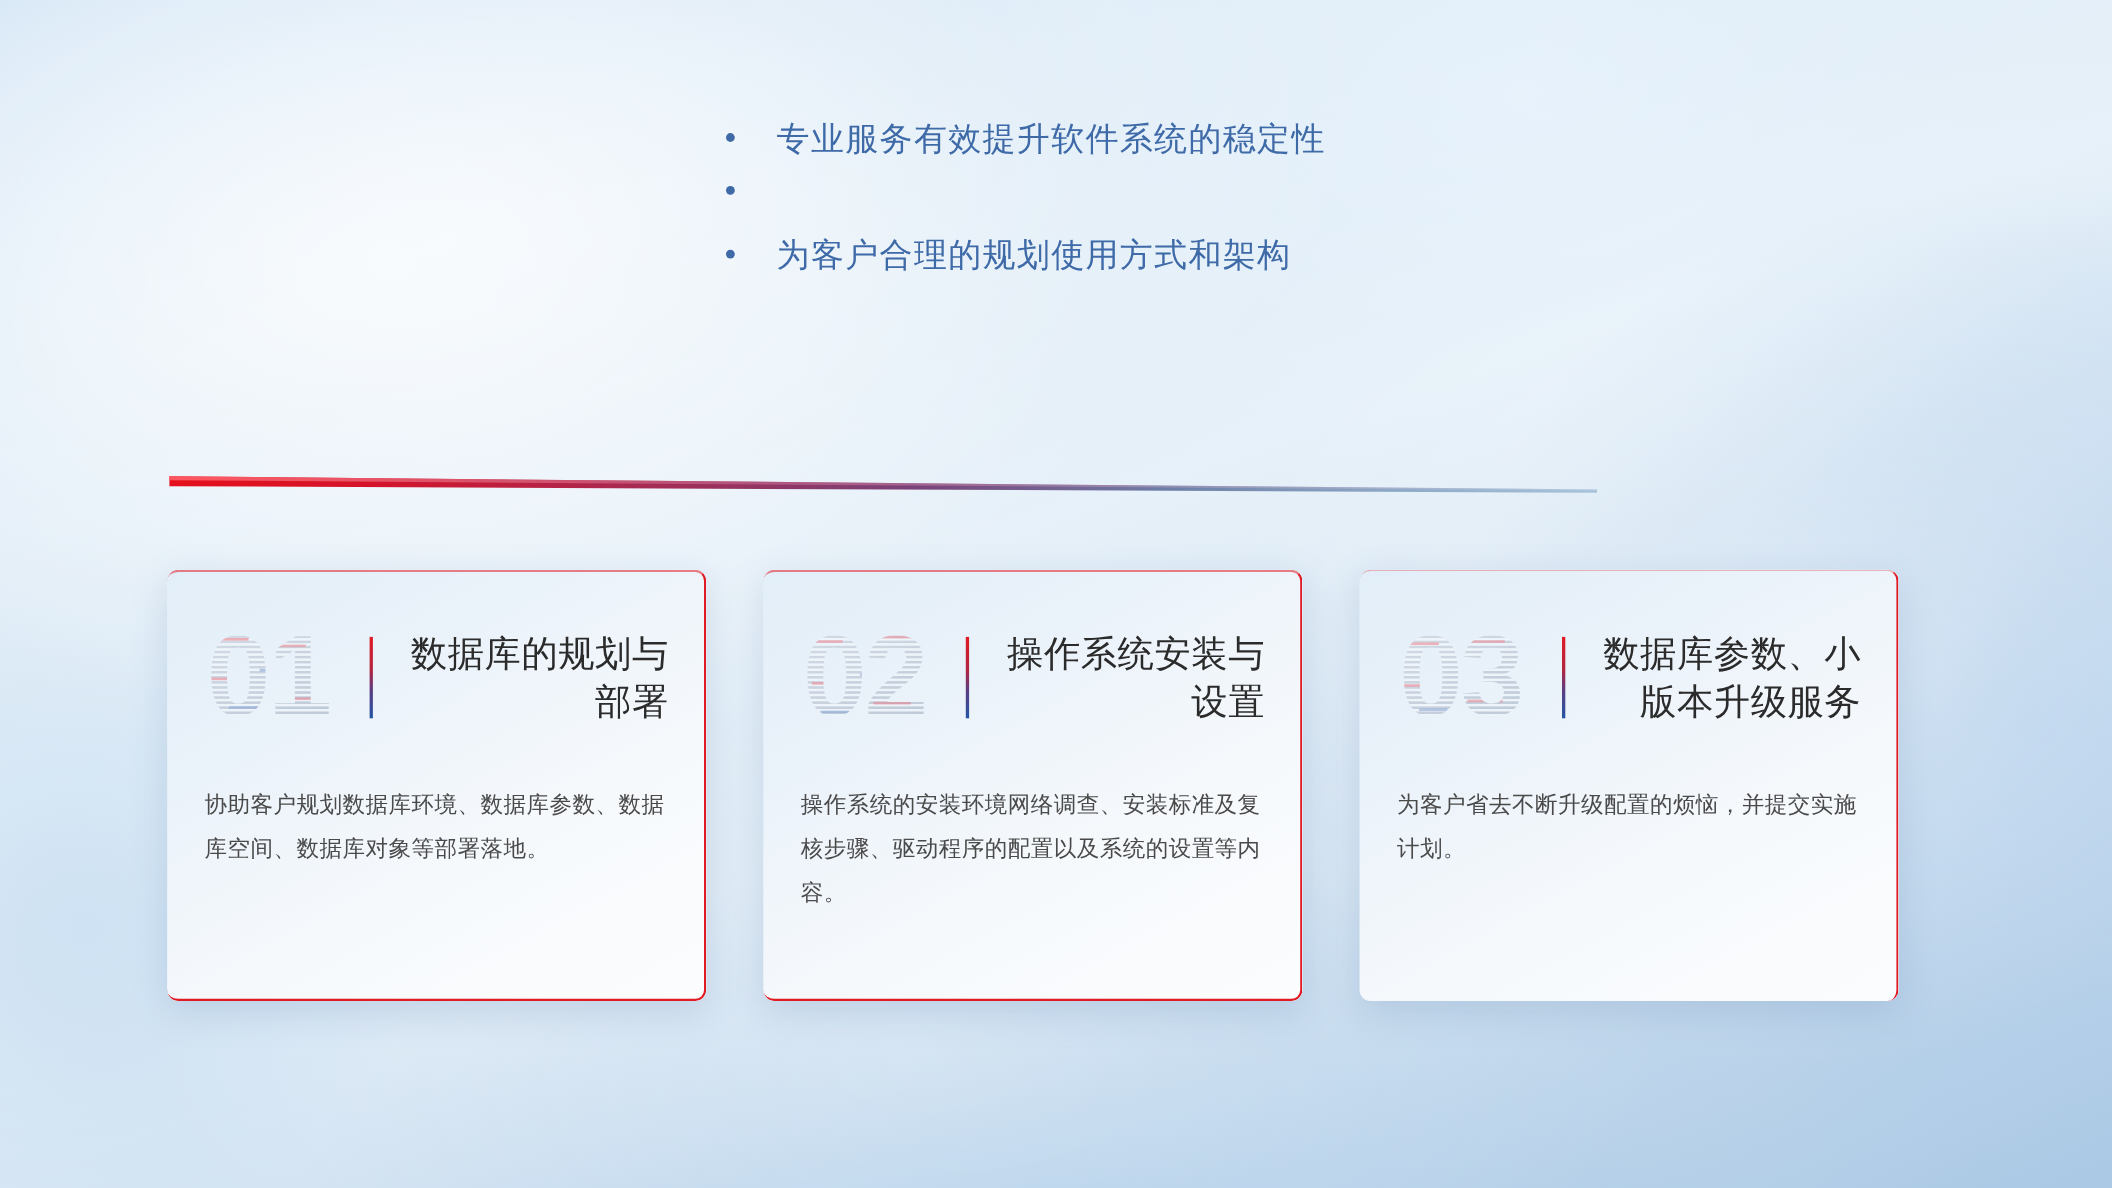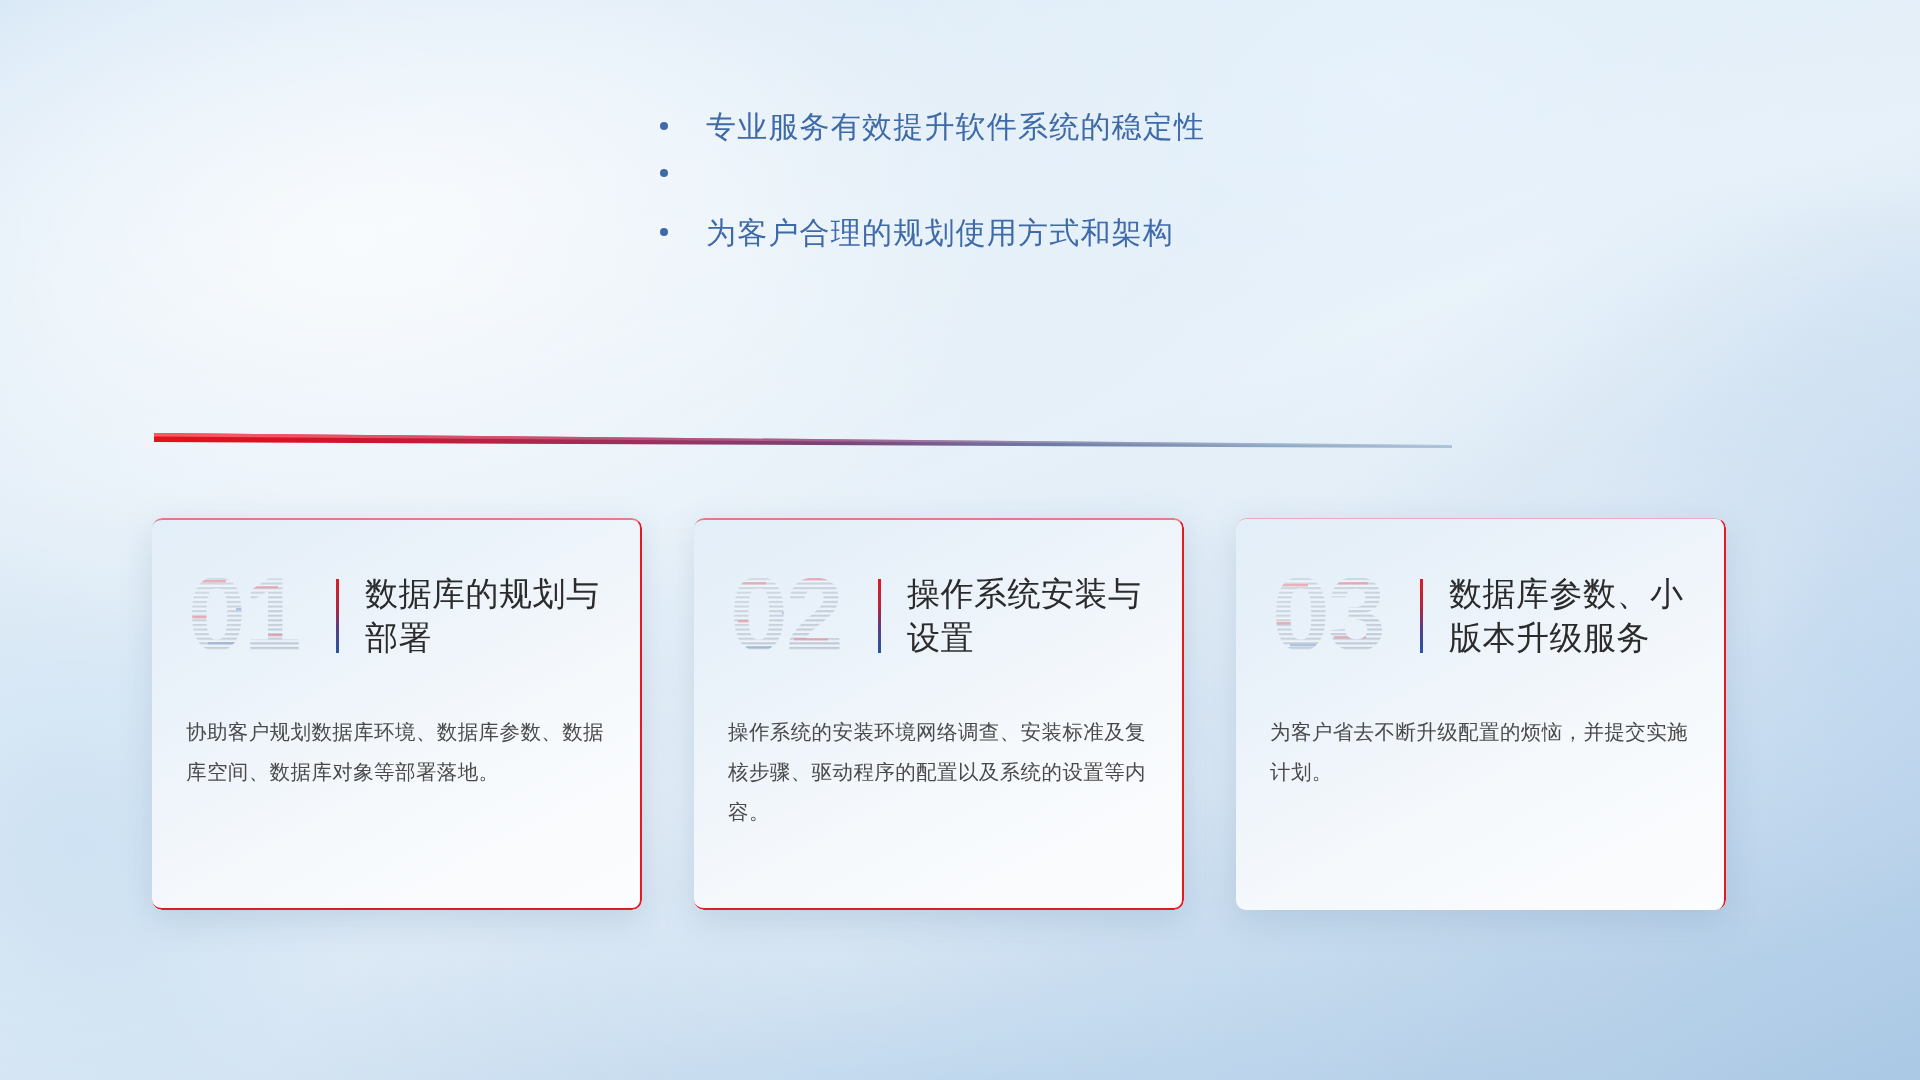--- a/index.html
+++ b/index.html
@@ -158,20 +158,21 @@
     flex: 0 0 auto;
     margin: 0 26px 0 10px;
     background: linear-gradient(to bottom, #e01b24 0%, #b3243f 40%, #5a3d82 66%, #2456a6 100%);
   }
   .card-title {
     font-size: 33px;
     line-height: 1.32;
     color: #2b2b2b;
     letter-spacing: 0.5px;
     font-weight: 400;
+    text-align: right;
   }
 
   .card-body {
     margin-top: 36px;
     font-size: 20.5px;
     line-height: 1.95;
     color: #4a4a4a;
     letter-spacing: 0.4px;
   }
 </style>

